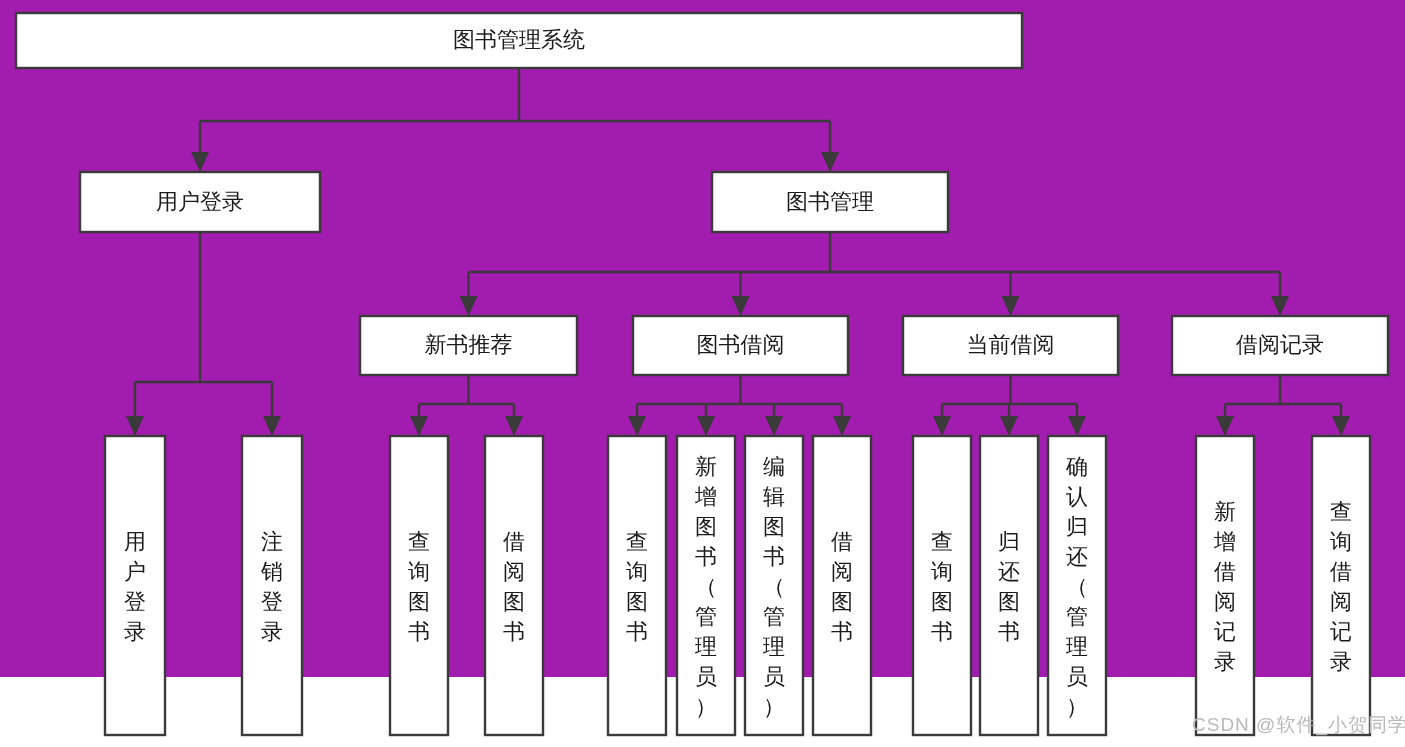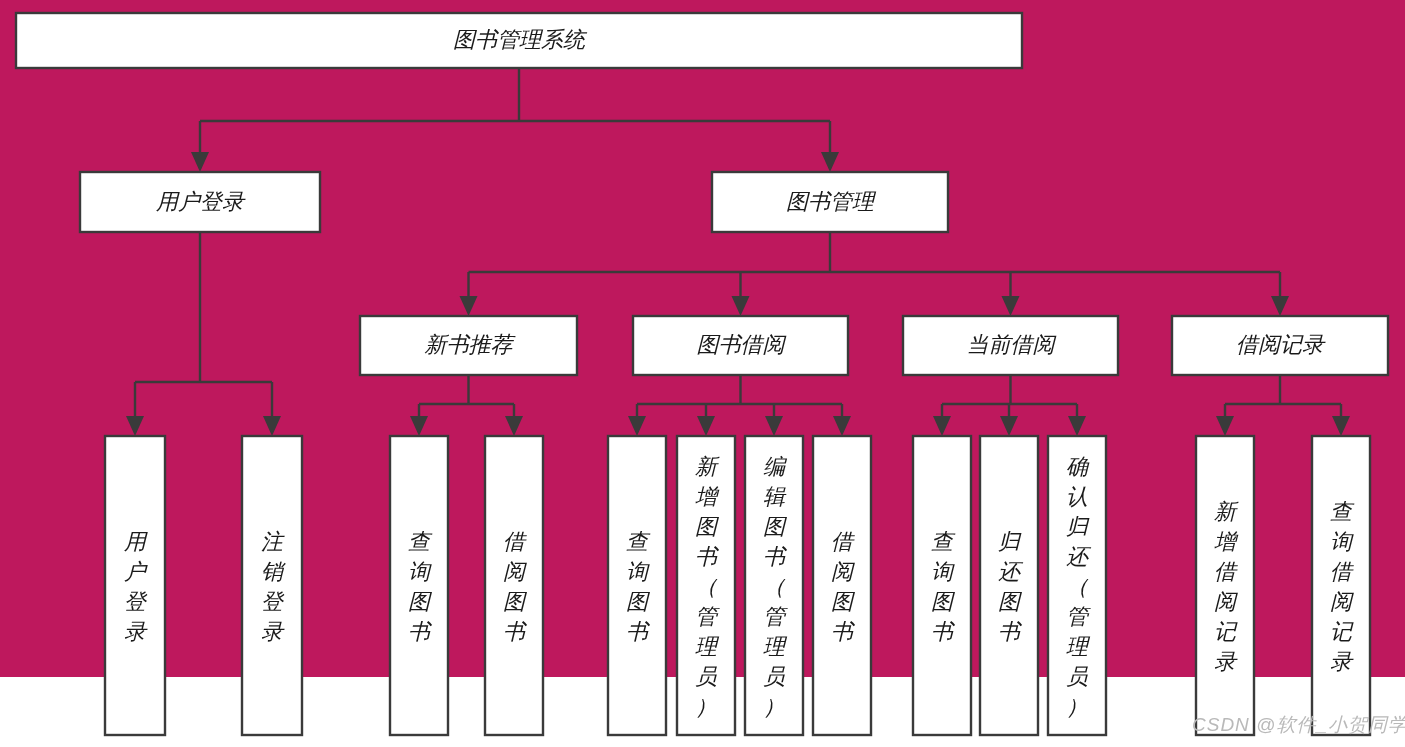--- a/index.html
+++ b/index.html
@@ -12,22 +12,21 @@
     width: 1405px;
     height: 747px;
     font-family: "Liberation Sans", "DejaVu Sans", sans-serif;
     overflow: hidden;
     position: relative;
   }
   #diagram-root {
     position: relative;
     width: 1405px;
     height: 677px;
-    background: #be185d;
-    font-style: italic;
+    background: #a21caf;
   }
   svg#diagram-svg {
     position: absolute;
     left: 0;
     top: 0;
     width: 1405px;
     height: 747px;
     display: block;
   }
   .node-box {

